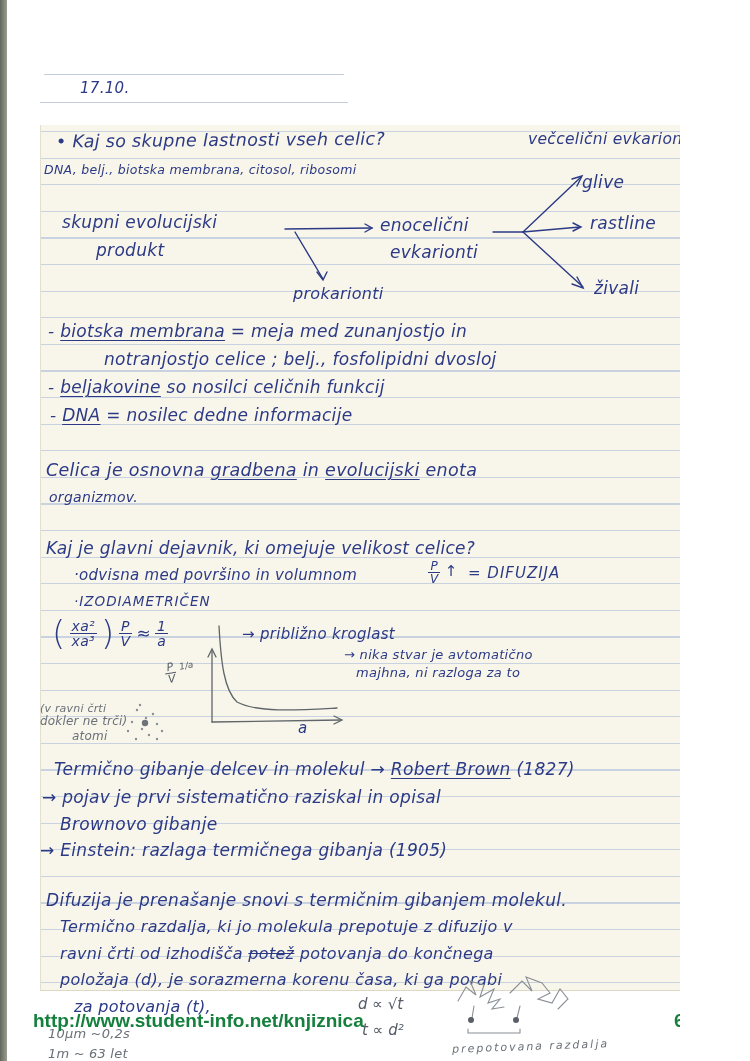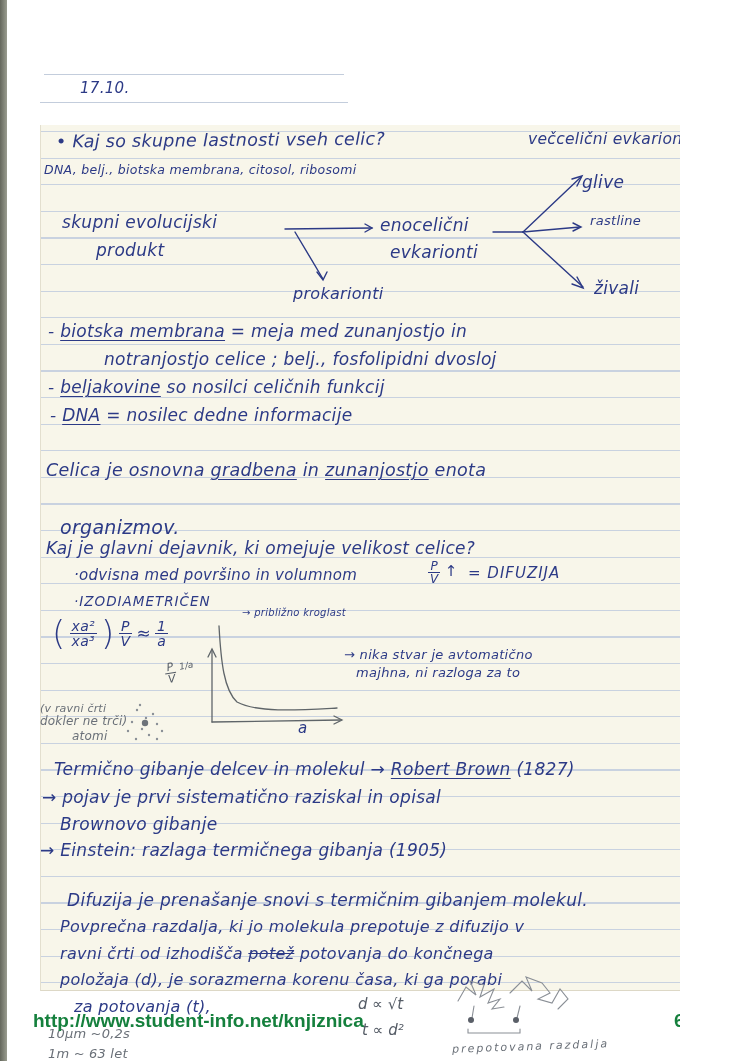--- a/index.html
+++ b/index.html
@@ -54,21 +54,21 @@
     <span>Kaj so skupne lastnosti vseh celic?</span>
   </div>
   <div class="abs hw" style="left:528px;top:131px;font-size:15.5px;">večcelični evkarionti</div>
   <div class="abs hw" style="left:44px;top:163px;font-size:12.5px;">DNA, belj., biotska membrana, citosol, ribosomi</div>
 
   <div class="abs hw" style="left:62px;top:213px;font-size:17px;">skupni evolucijski</div>
   <div class="abs hw" style="left:96px;top:241px;font-size:17px;">produkt</div>
   <div class="abs hw" style="left:380px;top:216px;font-size:17px;">enocelični</div>
   <div class="abs hw" style="left:390px;top:243px;font-size:17px;">evkarionti</div>
   <div class="abs hw" style="left:582px;top:161px;font-size:17px;margin-top:12px;">glive</div>
-  <div class="abs hw" style="left:590px;top:214px;font-size:13px;">rastline</div>
+  <div class="abs hw" style="left:590px;top:214px;font-size:17px;">rastline</div>
   <div class="abs hw" style="left:594px;top:279px;font-size:17px;">živali</div>
   <div class="abs hw" style="left:293px;top:285px;font-size:16px;">prokarionti</div>
 
   <svg style="left:275px;top:160px;" width="345" height="145" viewBox="0 0 345 145">
     <g stroke="#2c3a86" stroke-width="1.4" fill="none" stroke-linecap="round">
       <line x1="10" y1="69" x2="97" y2="68"></line>
       <polyline points="90,64 97,68 90,72"></polyline>
       <line x1="20" y1="72" x2="48" y2="119"></line>
       <polyline points="42,112 48,120 52,112"></polyline>
       <line x1="218" y1="72" x2="248" y2="72"></line>
@@ -89,36 +89,36 @@
   <div class="abs hw" style="left:48px;top:378px;font-size:17px;">
     <span>-</span>
     <span class="u">beljakovine</span><span> so nosilci celičnih funkcij</span>
   </div>
   <div class="abs hw" style="left:50px;top:406px;font-size:17px;">
     <span>-</span>
     <span class="u">DNA</span><span> = nosilec dedne informacije</span>
   </div>
 
   <div class="abs hw" style="left:46px;top:460px;font-size:17.5px;">
-    <span>Celica je osnovna </span><span class="u">gradbena</span><span> in </span><span class="u">zunanjostjo</span><span> enota</span>
-  </div>
-  <div class="abs hw" style="left:60px;top:489px;font-size:19px;margin-top:28px;">organizmov.</div>
+    <span>Celica je osnovna </span><span class="u">gradbena</span><span> in </span><span class="u">evolucijski</span><span> enota</span>
+  </div>
+  <div class="abs hw" style="left:49px;top:489px;font-size:14px;">organizmov.</div>
 
   <div class="abs hw" style="left:46px;top:539px;font-size:17px;">Kaj je glavni dejavnik, ki omejuje velikost celice?</div>
   <div class="abs hw" style="left:74px;top:567px;font-size:15px;">·odvisna med površino in volumnom</div>
   <div class="abs hw" style="left:428px;top:560px;font-size:12px;">
     <span class="frac">
         <span class="num">P</span>
         <span class="den">V</span>
       </span>
     <span style="font-size:15px;">↑</span>
   </div>
   <div class="abs hw" style="left:468px;top:565px;font-size:15px;letter-spacing:1px;">= DIFUZIJA</div>
   <div class="abs hw" style="left:74px;top:594px;font-size:13.5px;letter-spacing:1px;">·IZODIAMETRIČEN</div>
-  <div class="abs hw" style="left:242px;top:607px;font-size:10px;">→ približno kroglast</div>
+  <div class="abs hw" style="left:242px;top:626px;font-size:15px;">→ približno kroglast</div>
 
   <div class="abs hw" style="left:52px;top:618px;font-size:14px;display:flex;align-items:center;gap:4px;">
     <span class="bigp">(</span>
     <span class="frac">
         <span class="num">xa²</span>
         <span class="den">xa³</span>
       </span>
     <span class="bigp">)</span>
     <span class="frac">
         <span class="num">P</span>
@@ -172,22 +172,22 @@
     </g>
   </svg>
 
   <div class="abs hw" style="left:54px;top:760px;font-size:17px;">
     <span>Termično gibanje delcev in molekul → </span><span class="u">Robert Brown</span><span> (1827)</span>
   </div>
   <div class="abs hw" style="left:42px;top:788px;font-size:17px;">→ pojav je prvi sistematično raziskal in opisal</div>
   <div class="abs hw" style="left:60px;top:815px;font-size:17px;text-align:center;">Brownovo gibanje</div>
   <div class="abs hw" style="left:40px;top:841px;font-size:17px;">→ Einstein: razlaga termičnega gibanja (1905)</div>
 
-  <div class="abs hw" style="left:46px;top:891px;font-size:17px;margin-left:21px;">Difuzija je prenašanje snovi s termičnim gibanjem molekul.</div>
-  <div class="abs hw" style="left:60px;top:918px;font-size:16px;">Povprečna razdalja, ki jo molekula prepotuje z difuzijo v</div>
+  <div class="abs hw" style="left:46px;top:891px;font-size:17px;">Difuzija je prenašanje snovi s termičnim gibanjem molekul.</div>
+  <div class="abs hw" style="left:60px;top:918px;font-size:16px;">Termično razdalja, ki jo molekula prepotuje z difuzijo v</div>
   <div class="abs hw" style="left:60px;top:945px;font-size:16px;">
     <span>ravni črti od izhodišča </span><span class="strike">potež</span><span> potovanja do končnega</span>
   </div>
   <div class="abs hw" style="left:60px;top:971px;font-size:16px;">položaja (d), je sorazmerna korenu časa, ki ga porabi</div>
   <div class="abs hw" style="left:74px;top:998px;font-size:16px;">za potovanja (t),</div>
   <div class="abs pencil-dark" style="left:358px;top:995px;font-size:15px;">d ∝ √t</div>
   <div class="abs pencil-dark" style="left:362px;top:1021px;font-size:15px;">t ∝ d²</div>
   <div class="abs pencil" style="left:48px;top:1026px;font-size:13px;">10μm ~0,2s</div>
   <div class="abs pencil" style="left:48px;top:1046px;font-size:13px;">1m ~ 63 let</div>
 

